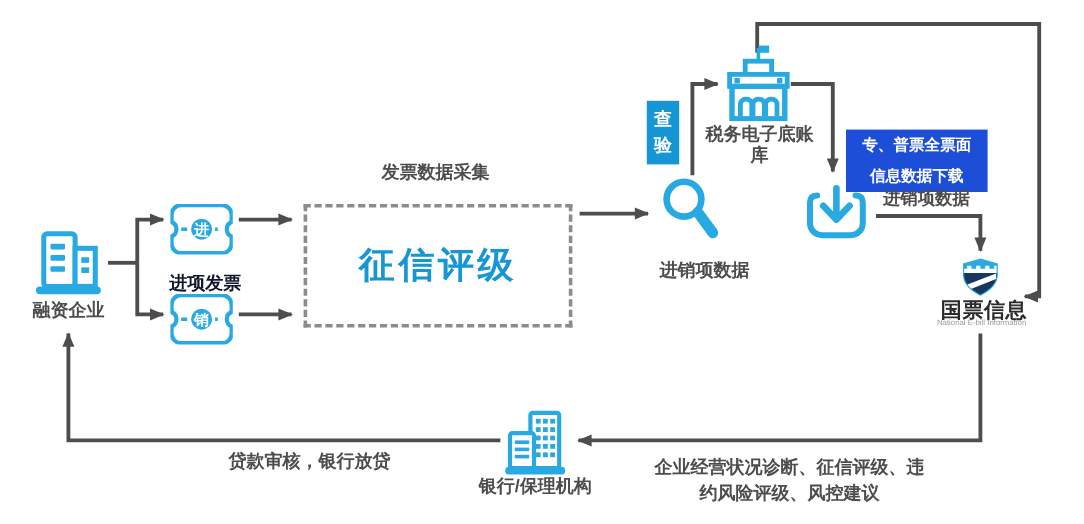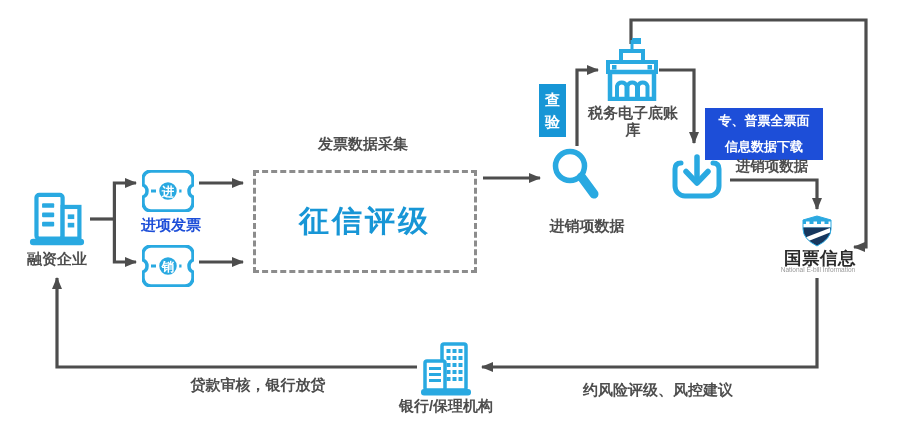--- a/index.html
+++ b/index.html
@@ -5,21 +5,21 @@
   html,body{margin:0;padding:0;background:#fff;}
   #canvas{
     position:relative;width:903px;height:437px;background:#fff;overflow:hidden;
     font-family:"Liberation Sans","DejaVu Sans",sans-serif;
   }
   .abs{position:absolute;}
   .lbl{
     position:absolute;font-weight:700;font-size:15px;color:#4D4D4D;
     text-align:center;line-height:17px;white-space:nowrap;
   }
-  .lbl.blue{color:#1d4ed8;}
+  .lbl.blue{color:#0f172a;margin-top:12px;}
   .lbl.wrap{white-space:normal;}
   #connectors{position:absolute;left:0;top:0;width:903px;height:437px;}
   .flow{stroke:#4D4D4D;stroke-width:3.2;fill:none;}
   #dashed-box{
     position:absolute;left:253px;top:170px;width:218px;height:97px;
     border:3px dashed #8C8C8C;display:flex;align-items:center;justify-content:center;
   }
   #cert-text{font-size:30px;font-weight:700;color:#1796D6;letter-spacing:3px;}
   #check-badge{
     position:absolute;left:539px;top:84px;width:27px;height:53px;background:#1796D6;
@@ -172,16 +172,17 @@
     </g>
     <rect x="5" y="20" width="20" height="29" rx="2" fill="#fff" stroke="#29A9E1" stroke-width="3.5"></rect>
     <rect x="9" y="26" width="12" height="3" fill="#29A9E1"></rect>
     <rect x="9" y="32" width="12" height="3" fill="#29A9E1"></rect>
     <rect x="9" y="38" width="12" height="3" fill="#29A9E1"></rect>
     <rect x="1" y="48" width="50" height="6.5" rx="3" fill="#29A9E1"></rect>
   </svg>
   <div class="lbl" style="left:392px;top:397px;width:108px">银行/保理机构</div>
 
   <div class="lbl wrap" style="left:540px;top:379px;width:236px;line-height:22px">
+    <div>企业经营状况诊断、征信评级、违</div>
     <div>约风险评级、风控建议</div>
   </div>
 
 </div>
 
 </body></html>

